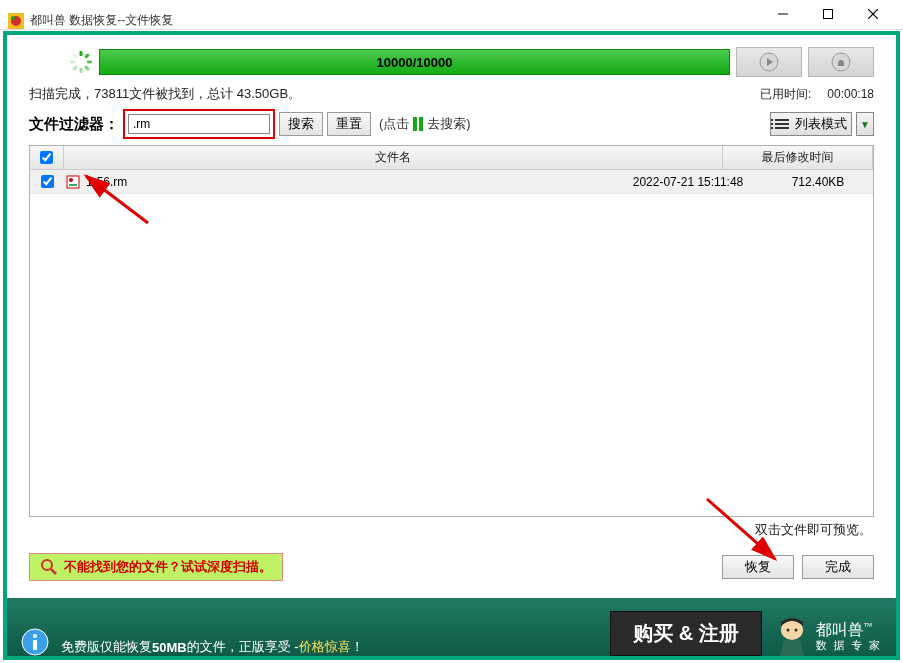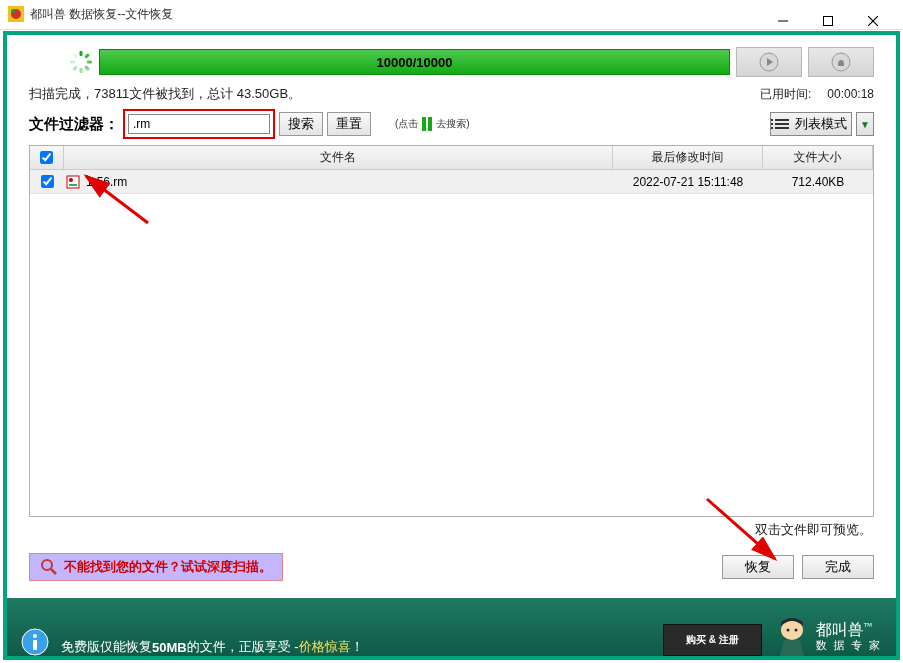--- a/index.html
+++ b/index.html
@@ -1,39 +1,39 @@
 <!DOCTYPE html>
 <html><head>
 <meta charset="utf-8">
 <style>
 * { box-sizing: border-box; margin: 0; padding: 0; }
 body { font-family: "Microsoft YaHei", Arial, sans-serif; font-size: 12px; background: #fff; width: 903px; height: 663px; overflow: hidden; }
 
-.titlebar { height: 30px; background: #fff; border-bottom: 1px solid #e0e0e0; display: flex; align-items: flex-start; padding: 6px 8px; }
+.titlebar { height: 30px; background: #fff; border-bottom: 1px solid #e0e0e0; display: flex; align-items: flex-end; padding: 0 8px; }
 .titlebar .app-icon { width: 16px; height: 16px; margin-right: 6px; }
 .titlebar .title { font-size: 12px; color: #333; flex: 1; }
 .titlebar .win-btn { width: 45px; height: 30px; display: flex; align-items: center; justify-content: center; cursor: pointer; color: #333; }
 
 .outer-frame { position: absolute; left: 3px; top: 31px; right: 3px; bottom: 3px; border: 4px solid #00a67c; background: #fff; }
 
 .toolbar-row { display: flex; align-items: center; gap: 6px; padding: 12px 22px 4px; margin-left: 40px; }
 .spinner { width: 24px; height: 24px; }
 .progress-bar { flex: 1; height: 26px; background: linear-gradient(#4ec94e, #14aa14); display: flex; align-items: center; justify-content: center; font-weight: bold; color: #000; font-size: 13px; border: 1px solid #0a8a0a; }
 .icon-btn { width: 66px; height: 30px; background: linear-gradient(#e8e8e8, #d5d5d5); border: 1px solid #b8b8b8; display: flex; align-items: center; justify-content: center; cursor: pointer; }
 
 .status-row { display: flex; align-items: center; padding: 4px 22px 6px; gap: 16px; }
 .status-text { font-size: 13px; color: #222; flex: 1; }
 .elapsed-label { font-size: 12px; color: #222; }
 
 .filter-row { display: flex; align-items: center; padding: 0 22px 6px; gap: 4px; }
 .filter-label { font-size: 15px; font-weight: bold; color: #000; }
 .filter-input-wrap { border: 2px solid #e00000; padding: 3px; }
 .filter-input { width: 142px; height: 20px; border: 1px solid #888; padding: 0 4px; font-size: 12px; }
 .btn { height: 24px; padding: 0 8px; background: linear-gradient(#f9f9f9, #e4e4e4); border: 1px solid #999; font-size: 13px; cursor: pointer; display: inline-flex; align-items: center; }
-.click-hint { font-size: 10px; color: #333; display: flex; align-items: center; gap: 2px; margin-left: 20px; }
+.click-hint { font-size: 13px; color: #333; display: flex; align-items: center; gap: 2px; margin-left: 4px; }
 .pause-icon { display: inline-flex; gap: 2px; margin: 0 2px; }
 .pause-icon span { width: 4px; height: 14px; background: #14aa14; }
 .spacer { flex: 1; }
 .view-mode { height: 24px; padding: 0 4px; background: linear-gradient(#f4f4f4, #e0e0e0); border: 1px solid #888; display: flex; align-items: center; gap: 6px; font-size: 13px; cursor: pointer; }
 .view-mode .list-icon { display: flex; flex-direction: column; gap: 2px; }
 .view-mode .list-icon div { width: 14px; height: 2px; background: #333; position: relative; }
 .view-mode .list-icon div::before { content:''; position:absolute; left:-4px; top:0; width:2px; height:2px; background:#333;}
 .view-dd { width: 18px; height: 24px; border: 1px solid #888; background: linear-gradient(#f4f4f4, #e0e0e0); display: flex; align-items: center; justify-content: center; cursor: pointer; font-size:10px; color:#1a7a1a; }
 
 .table-wrap { margin: 0 22px; border: 1px solid #b0b0b0; height: 372px; background: #fff; position: relative; overflow: hidden; }
@@ -49,32 +49,32 @@
 .td-name { flex: 1; padding-left: 4px; font-size: 12px; }
 .td-date { width: 150px; text-align: center; font-size: 12px; }
 .td-size { width: 110px; text-align: center; font-size: 12px; }
 input[type=checkbox] { width: 13px; height: 13px; cursor: pointer; }
 
 .arrow-red { position: absolute; pointer-events: none; }
 
 .hint-row { text-align: right; padding: 4px 24px 2px; font-size: 13px; color: #222; }
 
 .bottom-row { display: flex; align-items: center; padding: 12px 22px 10px; gap: 8px; }
-.deep-scan { display: flex; align-items: center; gap: 6px; border: 1px solid #d88; padding: 4px 10px; cursor: pointer; background: #c4b5fd; }
+.deep-scan { display: flex; align-items: center; gap: 6px; border: 1px solid #d88; padding: 4px 10px; cursor: pointer; background: #bef264; }
 .deep-scan .txt { color: #d00000; font-size: 13px; font-weight: bold; }
 .warn-icon { width: 18px; height: 18px; }
 
 .action-btn { height: 24px; padding: 0 22px; background: linear-gradient(#f9f9f9, #e4e4e4); border: 1px solid #999; font-size: 13px; cursor: pointer; }
 
 .footer { position: absolute; left: 0; right: 0; bottom: 0; height: 58px; background: linear-gradient(#1f7a62, #0f5a47); display: flex; align-items: flex-end; padding: 0 14px; gap: 12px; }
 .info-icon { width: 28px; height: 28px; }
 .footer-text { color: #fff; font-size: 13px; display: flex; align-items: center; }
 .footer-text b { font-weight: bold; }
 .footer .spacer2 { flex: 1; }
-.buy-btn { background: #2a2a2a; color: #fff; border: 1px solid #111; padding: 8px 22px; font-size: 10px; font-weight: bold; cursor: pointer; }
+.buy-btn { background: #2a2a2a; color: #fff; border: 1px solid #111; padding: 8px 22px; font-size: 20px; font-weight: bold; cursor: pointer; }
 .brand { display: flex; align-items: center; gap: 6px; }
 .brand-text { color: #fff; font-family: "KaiTi", serif; font-size: 16px; line-height: 1.1; }
 .brand-text .sub { font-size: 11px; letter-spacing: 2px; }
 </style>
 </head>
 <body>
 
 <div class="titlebar">
   <svg class="app-icon" viewBox="0 0 16 16">
       <rect width="16" height="16" fill="#f0c020"></rect>
@@ -167,21 +167,20 @@
     <div class="view-dd">▼</div>
   </div>
 
   <div class="table-wrap">
     <div class="table-header">
       <div class="th th-check">
           <input type="checkbox" checked="" style="">
         </div>
       <div class="th th-name">文件名</div>
       <div class="th th-date">最后修改时间</div>
-      <div class="th th-size">文件大小</div>
     </div>
     <div class="tr">
       <div class="td-check">
           <input type="checkbox" checked="" style="">
         </div>
       <div class="td-icon">
           <svg width="14" height="14" viewBox="0 0 14 14">
             <rect x="1" y="1" width="12" height="12" fill="#fff" stroke="#c00"></rect>
             <circle cx="5" cy="5" r="2" fill="#c00"></circle>
             <rect x="3" y="9" width="8" height="2" fill="#3a6"></rect>

